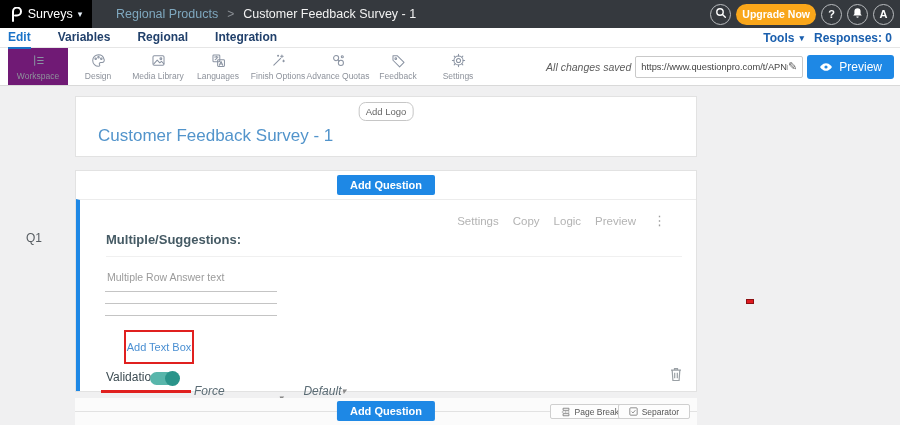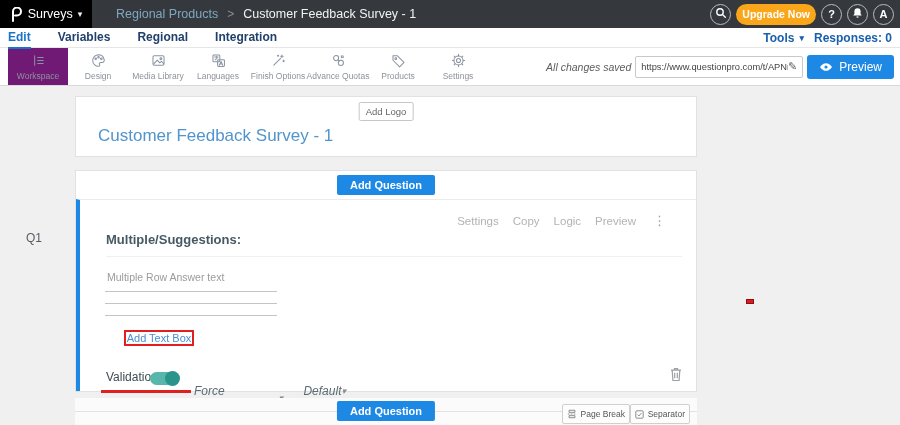--- a/index.html
+++ b/index.html
@@ -39,51 +39,51 @@
   .url-box { width:168px; height:22px; border:1px solid #c9c9c9; border-radius:2px; background:#fff; display:flex; align-items:center; padding:0 5px; cursor:text; }
   .url-input { border:none; outline:none; flex:1; font-size:9.3px; color:#444; font-family:inherit; background:transparent; min-width:0; }
   .pencil { font-size:11px; color:#666; cursor:pointer; }
   .preview-btn { height:24px; background:#1e88e5; color:#fff; border:none; border-radius:3px; display:flex; align-items:center; gap:6px; padding:0 12px; font-size:12px; font-family:inherit; cursor:pointer; }
   .preview-btn svg { display:block; }
 
   
   .q-id { position:absolute; left:26px; top:231px; font-size:12px; color:#565c61; }
 
   .title-card { position:absolute; left:75px; top:96px; width:622px; height:61px; background:#fff; border:1px solid #e2e2e2; }
-  .add-logo { position:absolute; left:50%; transform:translateX(-50%); top:5px; border:1px solid #c6c6c6; border-radius:2px; font-size:9.5px; color:#666; padding:3px 6px; background:#fff; cursor:pointer; font-family:inherit; }
+  .add-logo { position:absolute; left:50%; transform:translateX(-50%); top:5px; border:1px solid #c6c6c6; border-radius:7px; font-size:9.5px; color:#666; padding:3px 6px; background:#fff; cursor:pointer; font-family:inherit; }
   .survey-title { position:absolute; left:22px; top:29px; font-size:17px; color:#5294cb; }
 
   .question-block { position:absolute; left:75px; top:170px; width:622px; height:222px; background:#fff; border:1px solid #e2e2e2; }
   .aq-strip { height:28px; display:flex; align-items:center; justify-content:center; }
   .aq-btn { background:#1e88e5; color:#fff; font-size:11px; font-weight:bold; padding:4px 13px; border-radius:2px; border:none; font-family:inherit; cursor:pointer; }
   .q-card { position:relative; height:192px; border-left:4px solid #1e88e5; border-top:1px solid #ececec; }
   .q-menu { position:absolute; top:13px; right:30px; display:flex; gap:14px; font-size:11.5px; color:#b3b3b3; align-items:center; }
   .q-menu-item { cursor:pointer; }
   .q-more { margin-left:3px; font-size:13px; color:#9d9d9d; cursor:pointer; }
   .q-text { position:absolute; left:26px; top:32px; font-size:13px; font-weight:700; color:#455a64; }
   .q-divider { position:absolute; left:26px; right:14px; top:56px; height:1px; background:#f0f0f0; }
   .q-placeholder { position:absolute; left:27px; top:71px; font-size:10.5px; color:#9b9b9b; }
   .ans-line { position:absolute; left:25px; width:172px; height:1px; background:#c4c4c4; }
-  .red-box { position:absolute; left:44px; top:130px; width:70px; height:16px; border:2px solid #e0201f; display:flex; align-items:center; justify-content:center; }
+  .red-box { position:absolute; left:44px; top:130px; width:70px; height:34px; border:2px solid #e0201f; display:flex; align-items:center; justify-content:center; }
   .add-textbox-link { font-size:11px; color:#4a8fd2; cursor:pointer; white-space:nowrap; }
   .validation-label { position:absolute; left:26px; top:170px; font-size:12px; color:#3c4b52; }
   .toggle { position:absolute; left:70px; top:172px; width:28px; height:13px; border-radius:7px; background:#58b6ab; cursor:pointer; }
   .toggle-knob { position:absolute; right:-2px; top:-1px; width:15px; height:15px; border-radius:50%; background:#2a948a; }
   .red-underline { position:absolute; left:21px; top:190px; width:90px; height:3px; background:#e0201f; }
   .dropdown { position:absolute; top:184px; font-size:12px; color:#5a6b74; border-bottom:1px solid #bdbdbd; padding:0 2px 4px 1px; display:flex; justify-content:flex-end; align-items:center; cursor:pointer;font-style:italic; }
   .dd-force { left:113px; width:92px; }
   .dd-default { left:211px; width:57px; }
   .dd-arrow { font-size:9px; color:#8a8a8a; }
   .trash-btn { position:absolute; right:13px; top:166px; background:none; border:none; cursor:pointer; padding:0; }
   .trash-btn svg { display:block; stroke:#9aa0a5; fill:none; stroke-width:1.2; }
 
   .bottom-strip { position:absolute; left:75px; top:398px; width:622px; height:27px; background:#fbfbfb; }
   .bottom-line { position:absolute; left:0; right:0; top:13px; height:1px; background:#e2e2e2; }
   .bottom-strip .aq-btn { position:absolute; left:50%; transform:translateX(-50%); top:3px; }
-  .mini-btn { position:absolute; top:6px; height:20px; background:#fdfdfd; border:1px solid #cfcfcf; border-radius:2px; font-size:8.5px; color:#555; display:flex; align-items:center; gap:4px; padding:0 4px; cursor:pointer; font-family:inherit; }
+  .mini-btn { position:absolute; top:6px; height:15px; background:#fdfdfd; border:1px solid #cfcfcf; border-radius:2px; font-size:8.5px; color:#555; display:flex; align-items:center; gap:4px; padding:0 10px; cursor:pointer; font-family:inherit; }
   .mini-btn svg { display:block; stroke:#777; fill:none; stroke-width:1; }
   .pb-btn { right:67px; }
   .sep-btn { right:7px; }
 
   .red-dash { position:absolute; left:746px; top:299px; width:8px; height:5px; background:#e01920; border:1px solid #8c1012; }
 </style>
 </head>
 <body>
 
 <div class="topbar">
@@ -202,21 +202,21 @@
     </span>
     <span class="tool-label">Advance Quotas</span>
   </div>
   <div class="tool-item">
     <span class="tool-icon">
       <svg viewBox="0 0 20 20">
           <path d="M3.5 4.5h5.2l7.8 7.8-5.2 5.2-7.8-7.8z"></path>
           <circle cx="6.8" cy="7.8" r="1"></circle>
         </svg>
     </span>
-    <span class="tool-label">Products</span>
+    <span class="tool-label">Feedback</span>
   </div>
   <div class="tool-item">
     <span class="tool-icon">
       <svg viewBox="0 0 20 20">
           <circle cx="10" cy="10" r="2.4"></circle>
           <circle cx="10" cy="10" r="5.4"></circle>
           <path d="M10 4.6V2.8M10 17.2v-1.8M15.4 10h1.8M2.8 10h1.8M13.8 6.2l1.3-1.3M4.9 15.1l1.3-1.3M13.8 13.8l1.3 1.3M4.9 4.9l1.3 1.3"></path>
         </svg>
     </span>
     <span class="tool-label">Settings</span>

